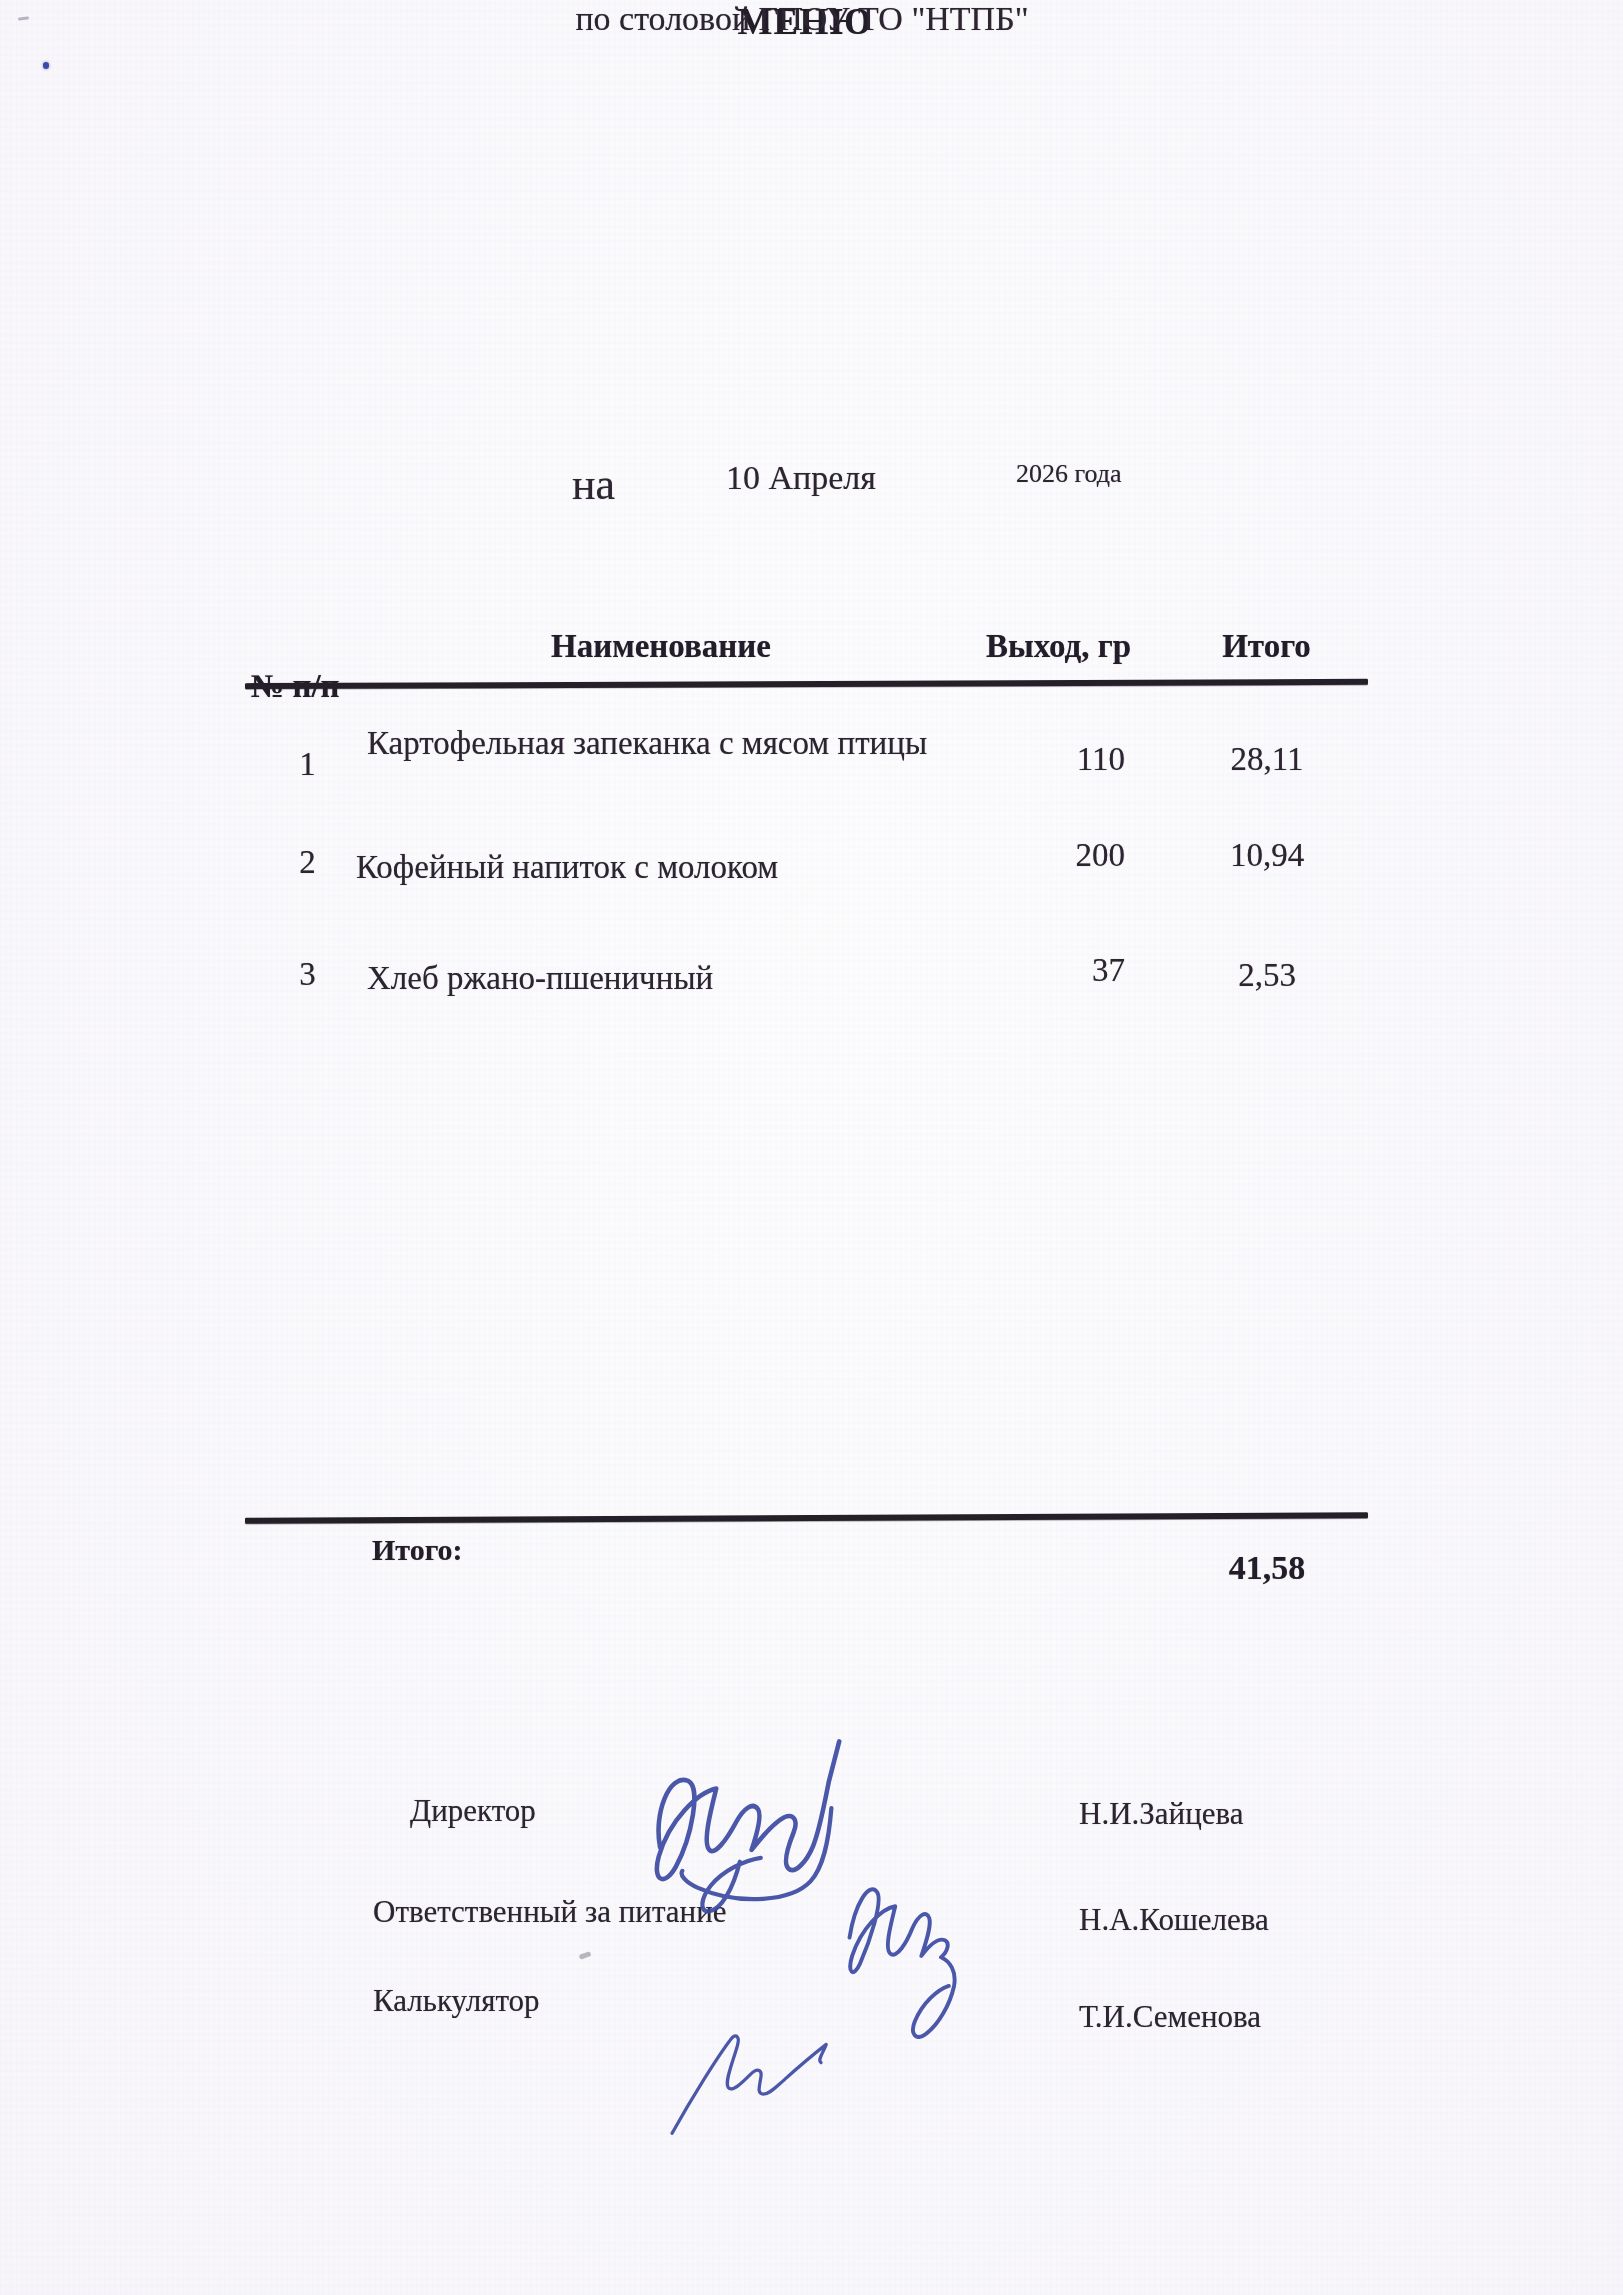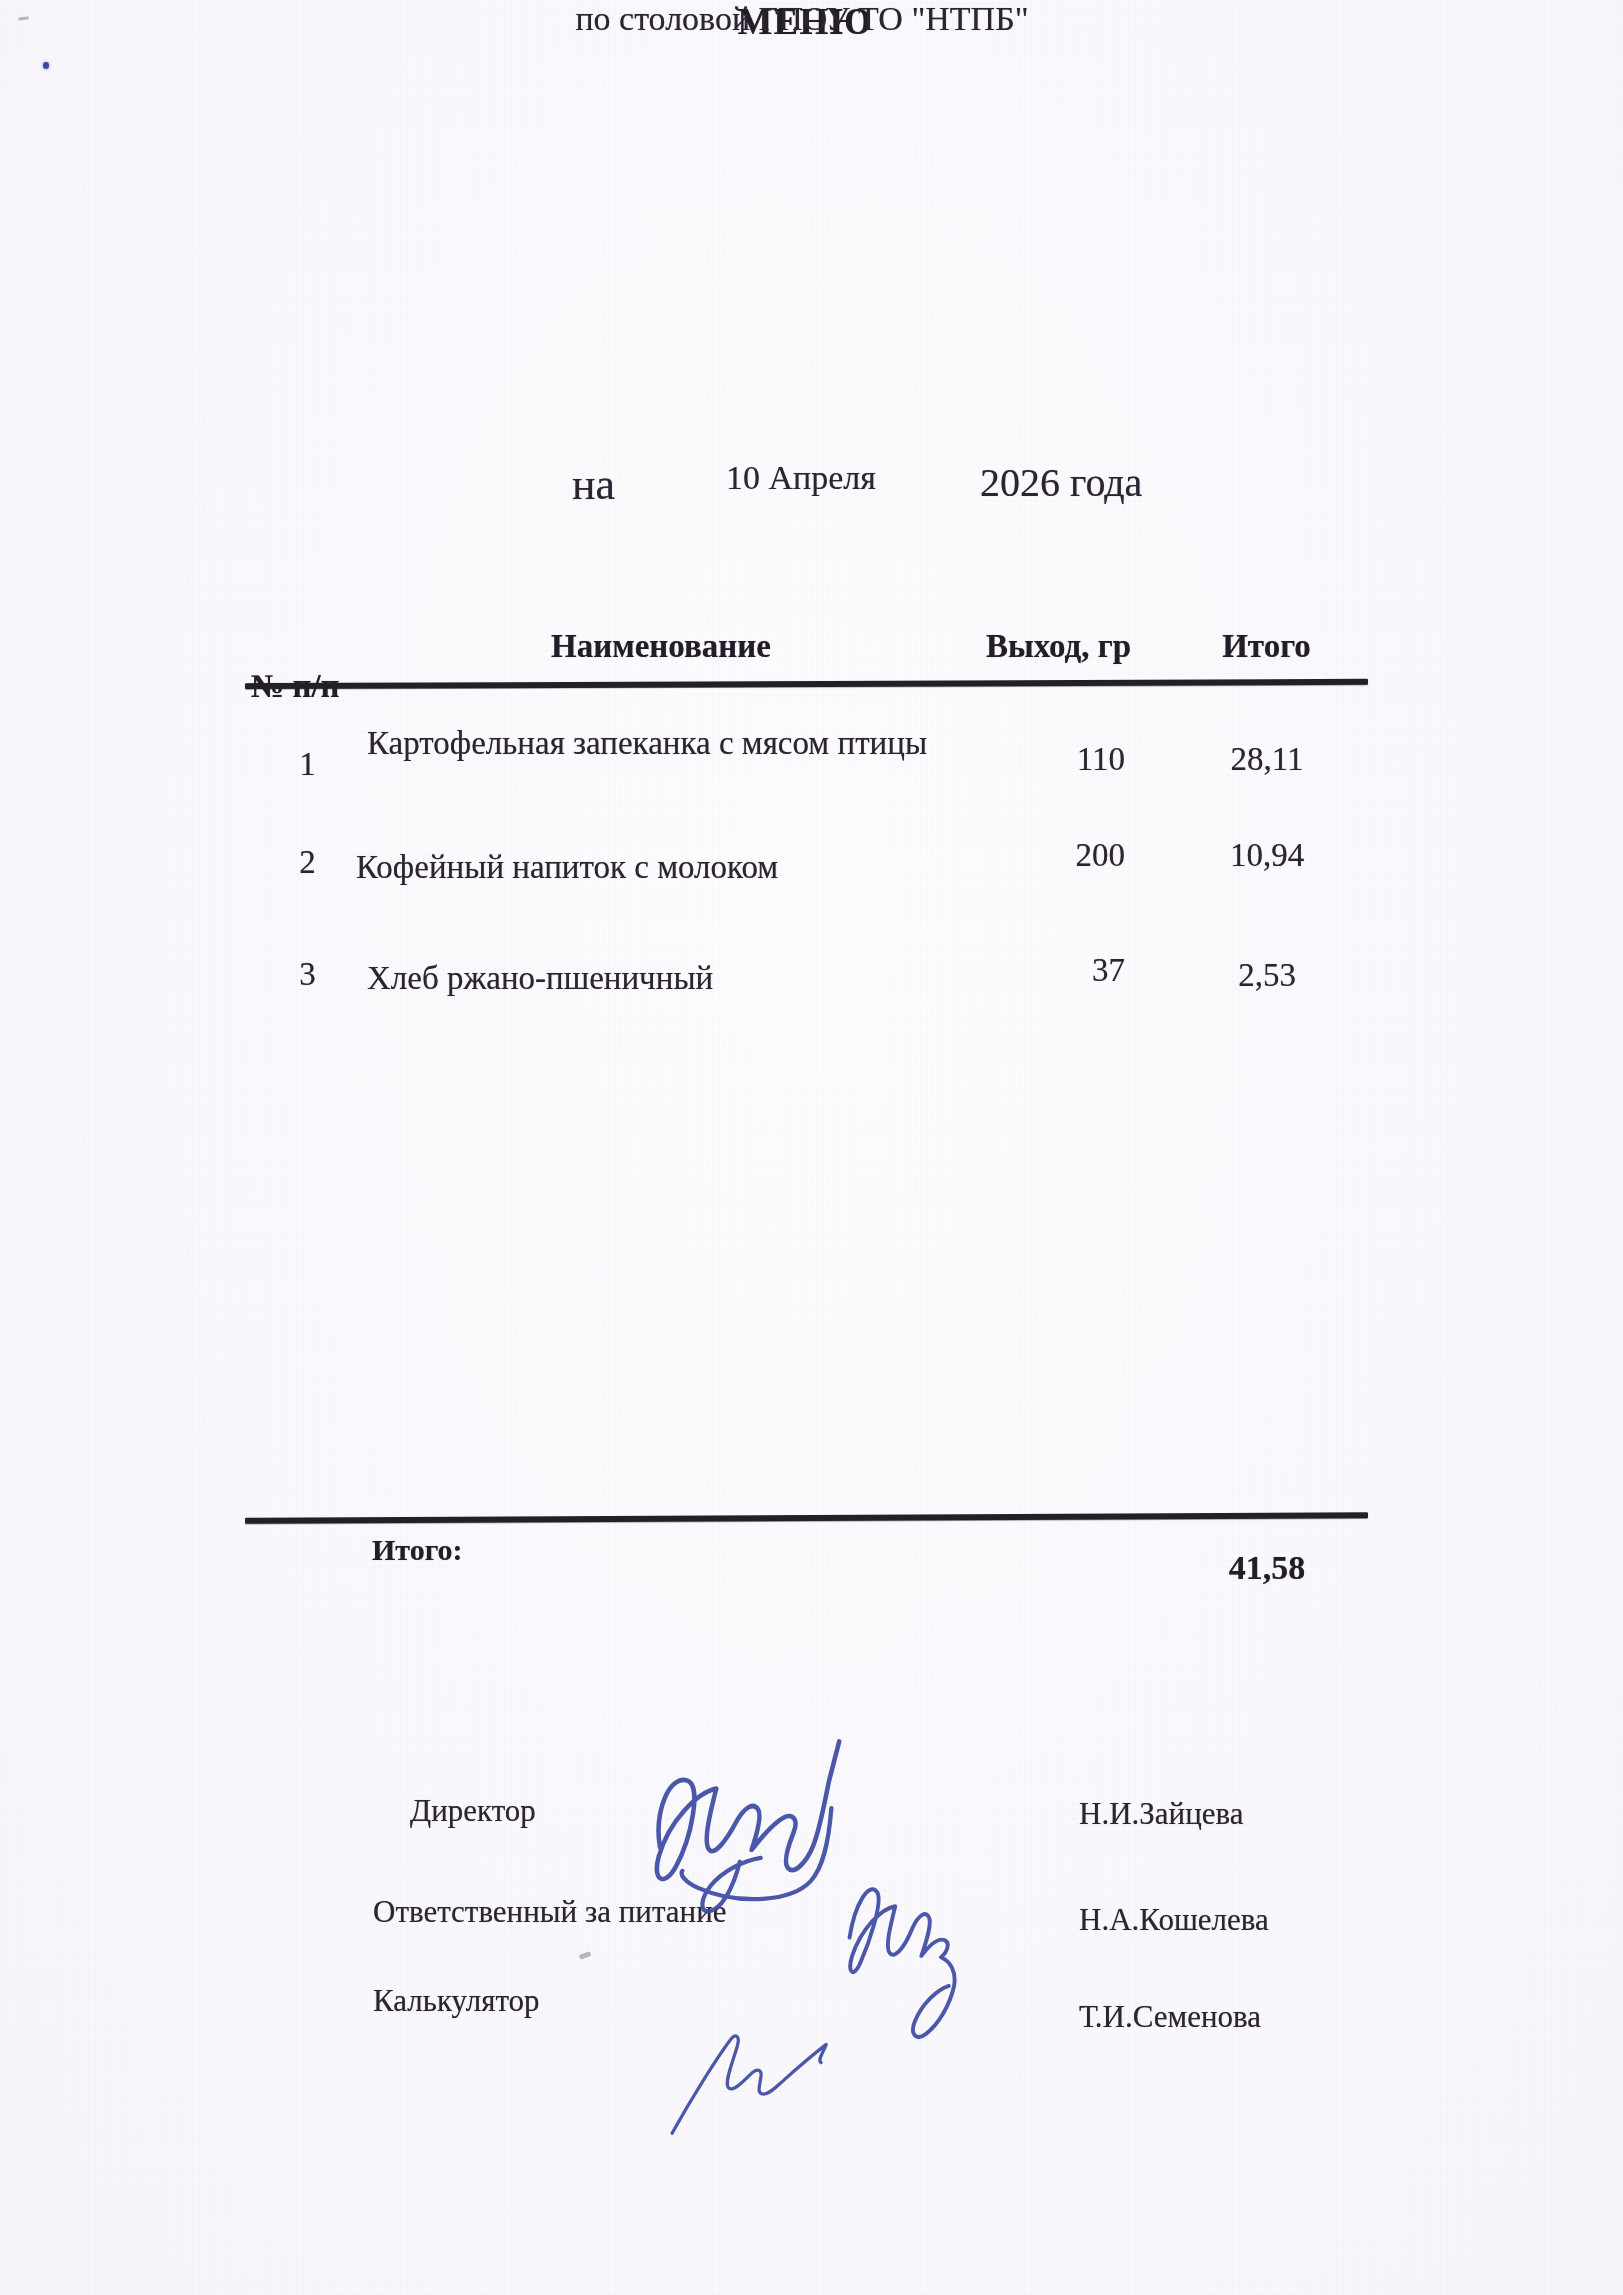--- a/index.html
+++ b/index.html
@@ -25,21 +25,21 @@
       radial-gradient(ellipse at 50% 40%, rgba(255,255,255,0.5), rgba(238,234,244,0.25));
     pointer-events: none;
   }
   .t { position: absolute; white-space: nowrap; text-shadow: 0 0 0.8px rgba(40,34,44,0.55); }
   .center { text-align: center; }
   .bold { font-weight: bold; color: var(--ink-bold); }
   .title    { left: 0; top: 428; width: 1610px; font-size: 37px; letter-spacing: 1.3px; }
   .subtitle { left: 0; top: 560; width: 1604px; font-size: 34px; }
   .date-prefix { left: 572px;  top: 459px; font-size: 44px; }
   .date-date   { left: 702px; top: 459px; font-size: 34px; margin-left: 24px; }
-  .date-year   { left: 980px; top: 459px; font-size: 40px; }
+  .date-year   { left: 1016px; top: 459px; font-size: 26px; }
 
   .th { font-size: 33px; }
   .th-num    { left: 251px;  top: 628px; margin-top: 40px; }
   .th-name   { left: 517px;  top: 628px; width: 288px; text-align: center; }
   .th-output { left: 967px; top: 628px; width: 183px; text-align: center; }
   .th-price  { left: 1191px; top: 628px; width: 151px; text-align: center; }
 
   .rule {
     position: absolute; left: 245px; width: 1123px; height: 5.9px;
     background: #241f28; border-radius: 1.3px;

